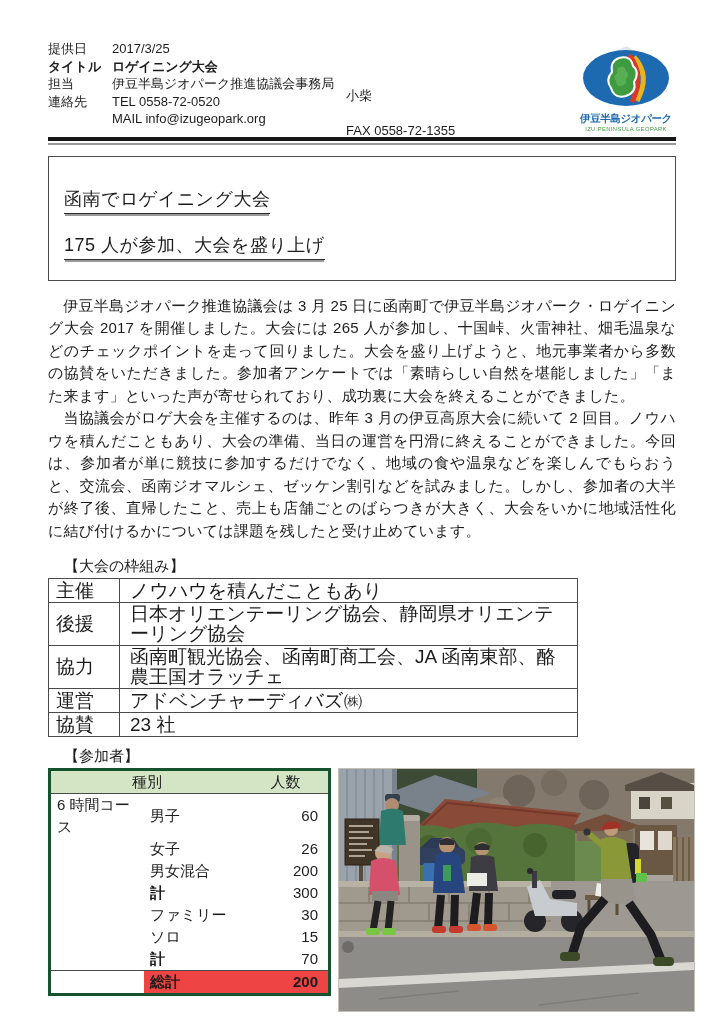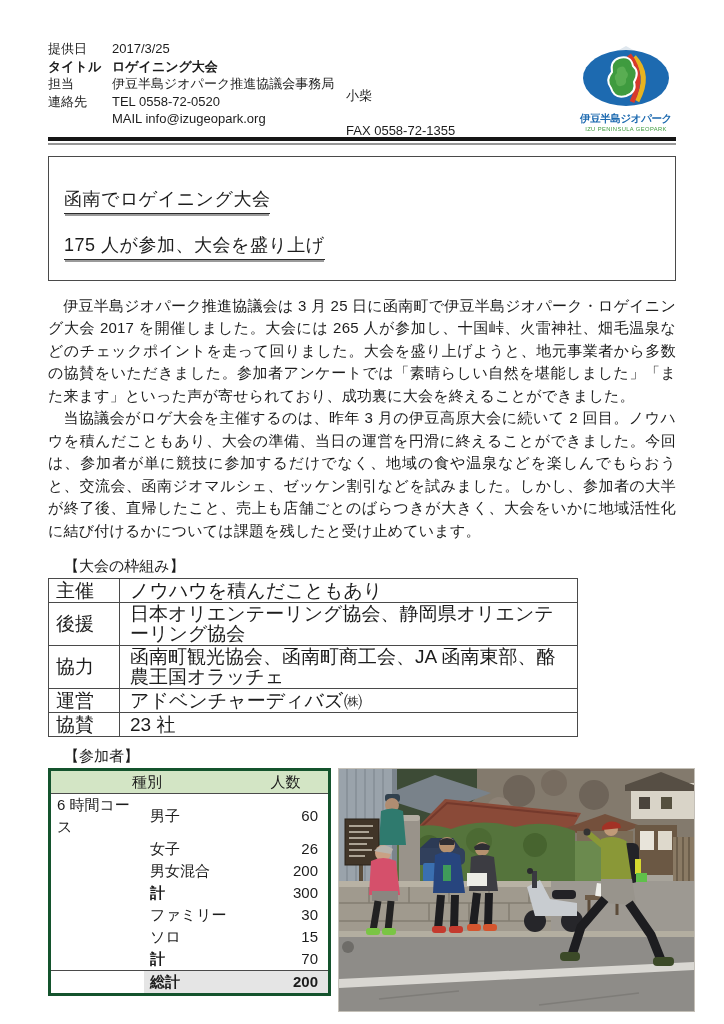--- a/index.html
+++ b/index.html
@@ -45,21 +45,21 @@
   .participants-section{display:flex;align-items:flex-start;margin-top:3px;width:646px;}
   table.participants{border-collapse:collapse;width:283px;font-size:15px;flex:0 0 283px;}
   table.participants td{padding:0 6px;height:22px;line-height:22px;}
   table.participants .c1{width:92px;}
   table.participants .c2{width:99px;}
   table.participants .num{width:76px;text-align:right;padding-right:10px;}
   table.participants{border:3px solid #14532d;}
   tr.phead td{background:#d3e5c5;text-align:center;border-bottom:1px solid #4a4a4a;}
   tr.sep td{border-top:1px solid #4a4a4a;}
   tr.ptotal td{border-top:1px solid #4a4a4a;font-weight:bold;}
-  tr.ptotal td.green{background:#e5e5e5;}
+  tr.ptotal td.green{background:#ef4444;}
   td.bold{font-weight:bold;}
 
   .photo{margin-left:7px;width:355px;height:242px;border:1px solid #c4c0b8;overflow:hidden;flex:0 0 355px;}
   .photo svg{display:block;}
 
   
   .closing{text-align:right;font-size:14px;margin-top:28px;padding-right:10px;}
 </style>
 </head>
 <body>

